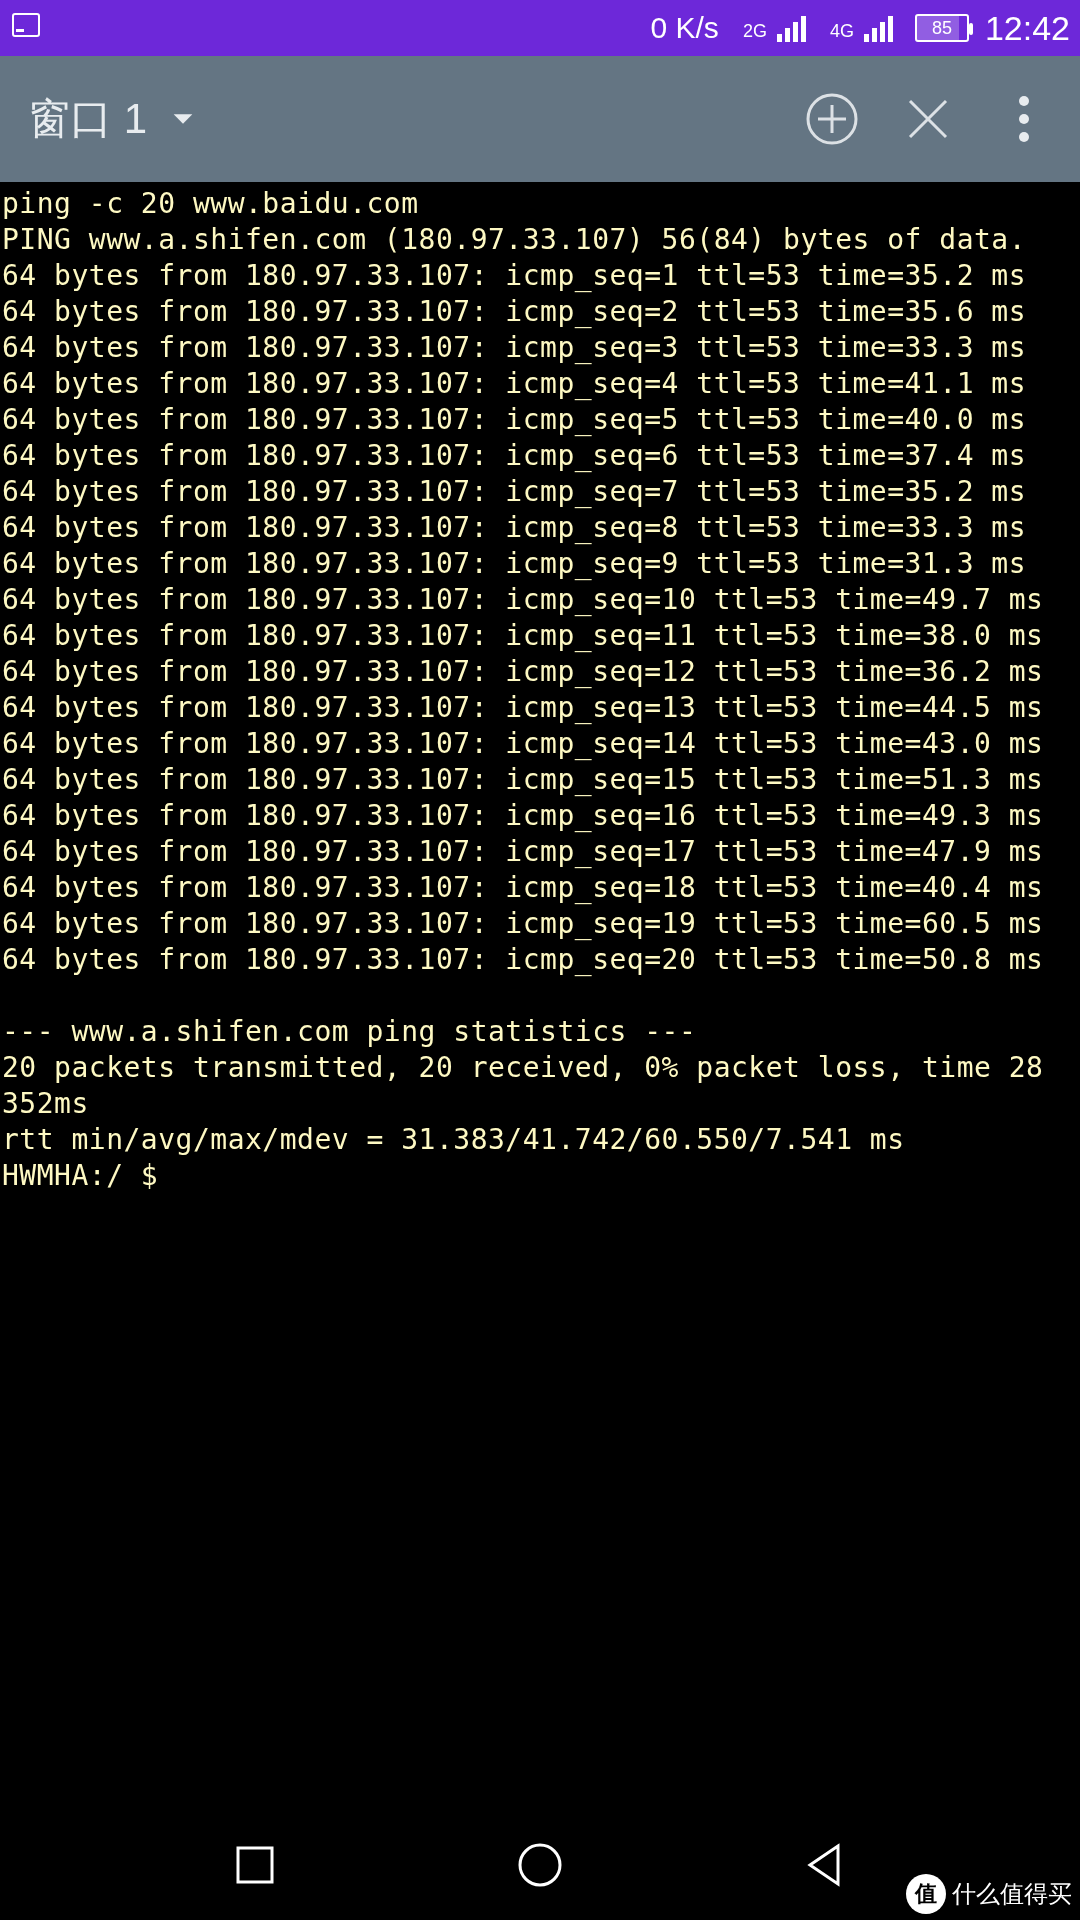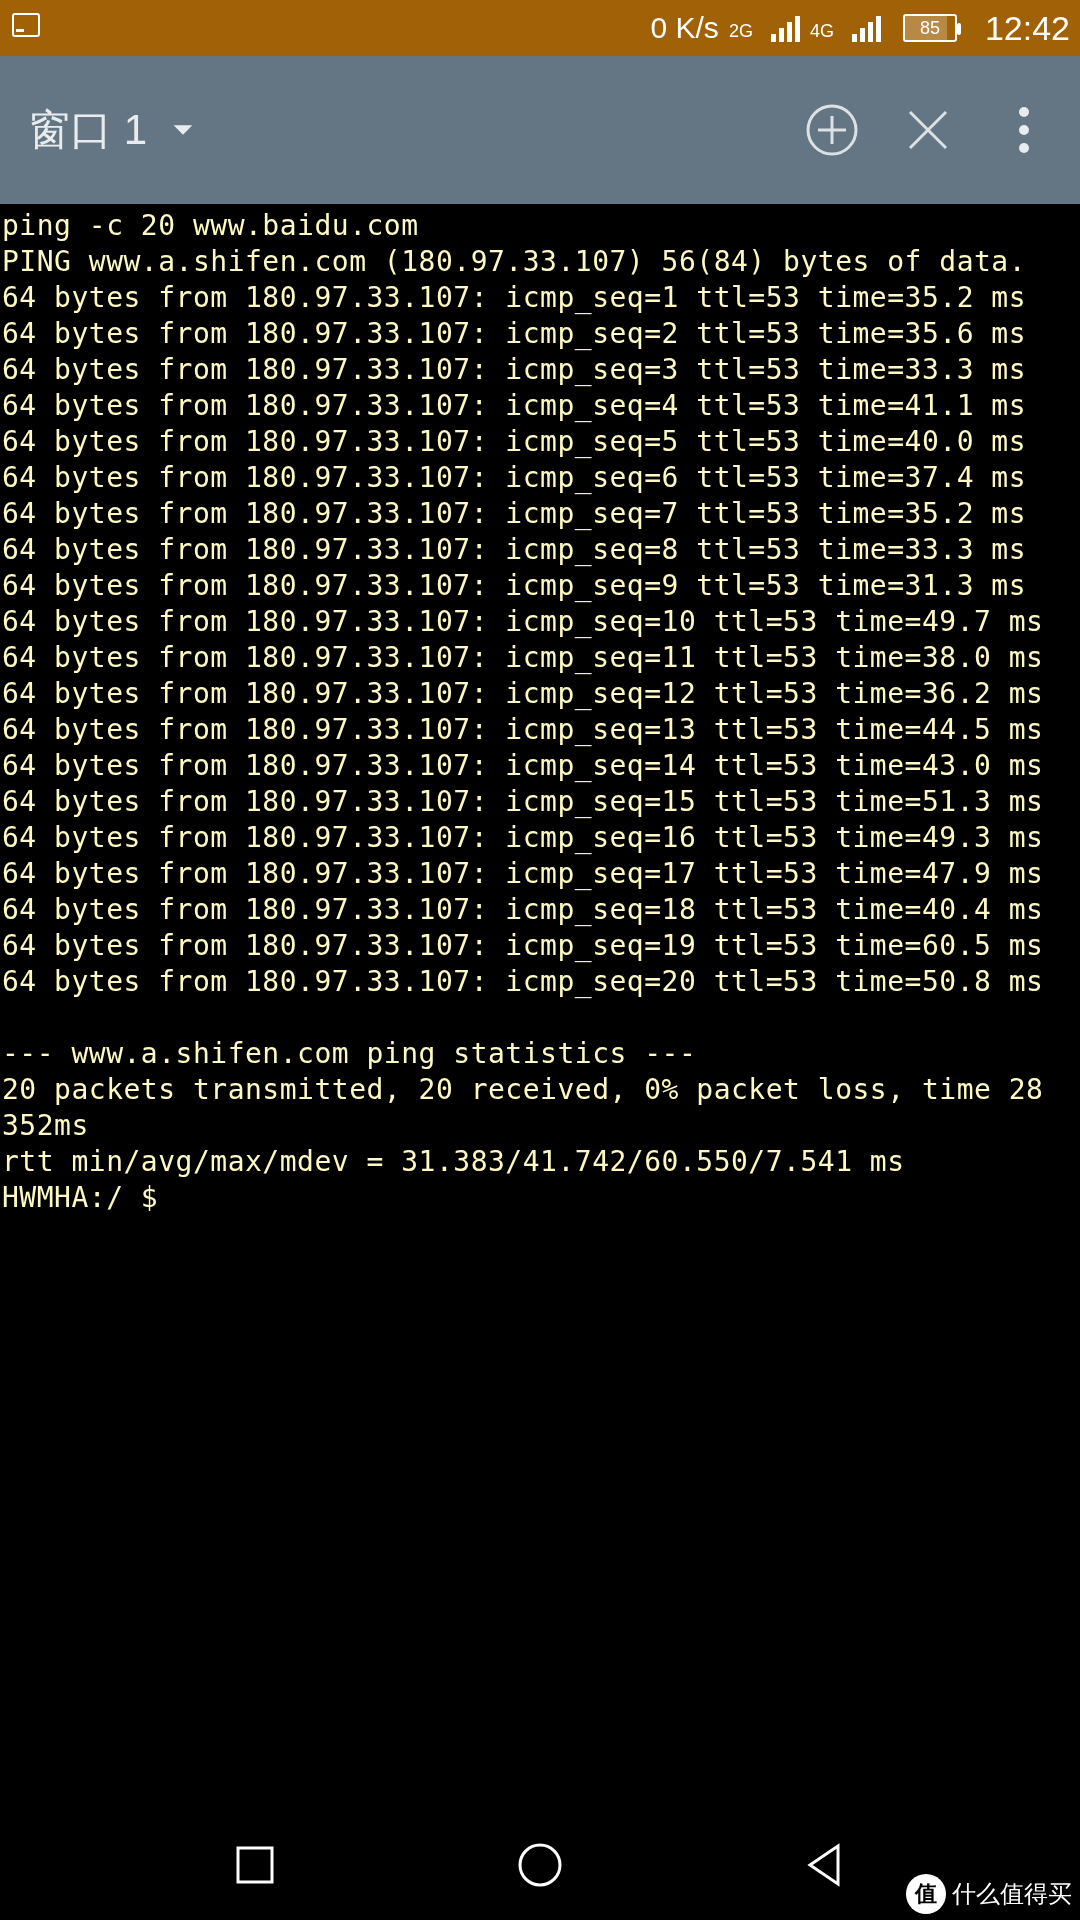--- a/index.html
+++ b/index.html
@@ -1,57 +1,57 @@
 <!DOCTYPE html>
 <html><head>
 <meta charset="utf-8">
 <style>
   * { margin: 0; padding: 0; box-sizing: border-box; }
   html, body { width: 1080px; height: 1920px; overflow: hidden; font-family: sans-serif; background: #000; }
 
   
   .status-bar {
     height: 56px;
-    background: #a16207;
+    background: #6d28d9;
     color: #fff;
     display: flex;
     align-items: center;
     padding: 0 10px;
     font-size: 30px;
   }
   .status-left { flex: 0 0 auto; display: flex; align-items: center; }
   .status-right { margin-left: auto; display: flex; align-items: center; gap: 10px; }
   .status-bar svg { width: 32px; height: 32px; fill: #fff; }
 
-  .sig-group { display: flex; align-items: flex-end; gap: 16px; }
+  .sig-group { display: flex; align-items: flex-end; gap: 8px; margin-left: 14px; }
   .sig-label { font-size: 18px; margin-right: 2px; }
   .bars { display: flex; align-items: flex-end; gap: 3px; height: 28px; }
   .bars span { width: 5px; background: #fff; display: block; }
   .bars span:nth-child(1){height:8px;} .bars span:nth-child(2){height:14px;}
   .bars span:nth-child(3){height:20px;} .bars span:nth-child(4){height:26px;}
 
   .battery {
     position: relative;
     width: 54px; height: 28px;
     border: 2px solid #fff;
     border-radius: 3px;
     display: flex; align-items: center; justify-content: center;
     font-size: 18px;
     margin-left: 12px;
   }
   .battery::after {
     content: ""; position: absolute; right: -6px; top: 7px;
     width: 4px; height: 12px; background: #fff; border-radius: 2px;
   }
   .battery .fill { position:absolute; left:0; top:0; bottom:0; background:#fff; opacity:.25; }
-  .time { font-size: 34px; margin-left: 18px; }
+  .time { font-size: 34px; margin-left: 6px; }
 
   
   .app-bar {
-    height: 148px;
+    height: 126px;
     background: #647583;
     display: flex;
     align-items: center;
     padding: 0 28px;
     color: #e8ecef;
   }
   .tab-title { font-size: 42px; display: flex; align-items: center; gap: 22px; }
   .tab-title svg { width: 28px; height: 28px; fill: #e8ecef; }
   .app-actions { margin-left: auto; display: flex; align-items: center; gap: 40px; }
   .app-actions .ic { width: 56px; height: 56px; display:flex; align-items:center; justify-content:center; }

